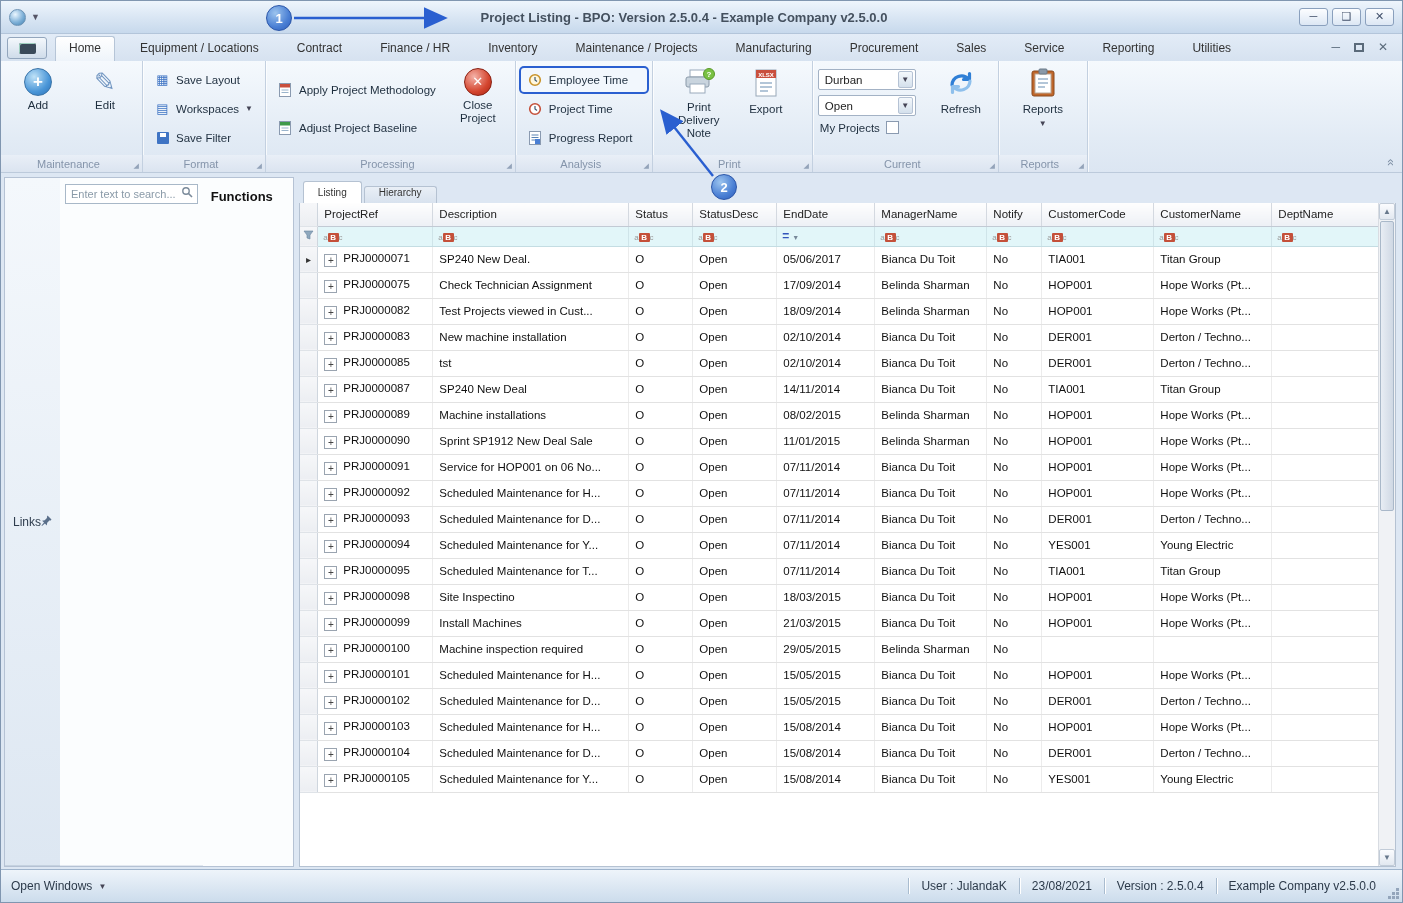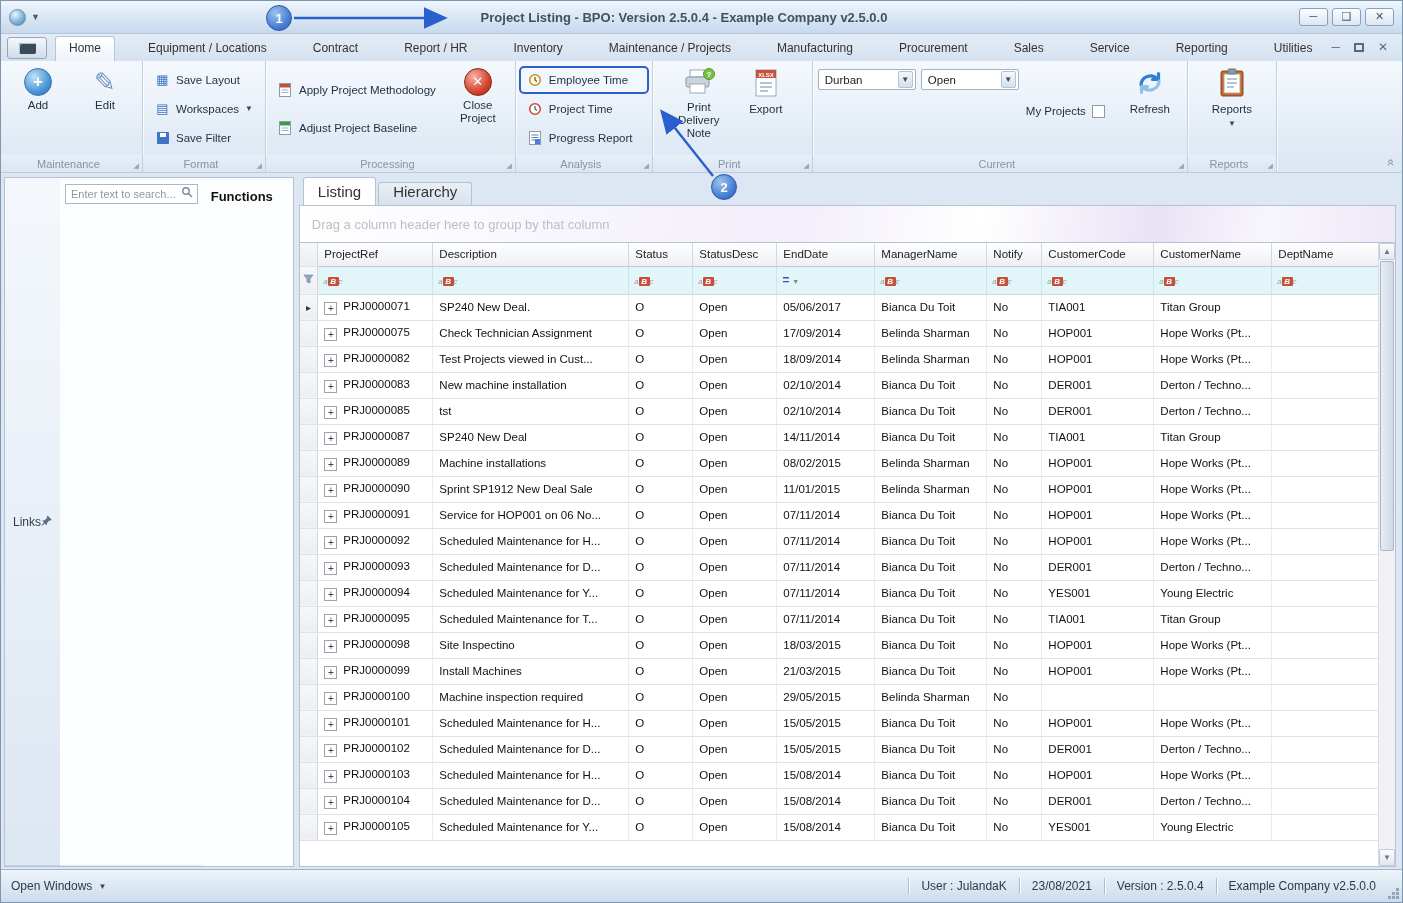--- a/index.html
+++ b/index.html
@@ -13,21 +13,21 @@
   .orb { width: 17px; height: 17px; border-radius: 50%; background: radial-gradient(circle at 35% 30%, #eaf6ff, #7fb1d8 55%, #3f7fae); border: 1px solid #6d93b5; }
   .qat-caret { font-size: 9px; color: #556; }
   .tb-title { flex: 1; text-align: center; font-weight: bold; font-size: 13px; color: #44505e; white-space: nowrap; }
   .winbtns { display: flex; gap: 4px; width: 105px; justify-content: flex-end; }
   .winbtn { width: 29px; height: 18px; border: 1px solid #8aa0bd; border-radius: 3px; background: linear-gradient(#fcfdff, #dce7f4); font-size: 11px; line-height: 15px; text-align: center; color: #42506a; cursor: default; }
 
   
   .tabrow { flex: 0 0 27px; display: flex; align-items: flex-end; padding: 0 6px; background: linear-gradient(#e3ecf7, #d6e2f0); }
   .appbtn { width: 40px; height: 22px; margin: 0 8px 2px 0; border: 1px solid #93a6bd; border-radius: 3px; background: linear-gradient(#f4f8fc, #cfdcea); display: flex; align-items: center; justify-content: center; }
   .appbtn .scr { width: 17px; height: 11px; background: #3a4a5a; border-radius: 2px; box-shadow: inset 1px 1px 0 #9fcfc0; }
-  .rtabs { display: flex; gap: 20px; }
+  .rtabs { display: flex; gap: 12px; }
   .rtab { padding: 5px 13px 6px; font-size: 12px; color: #333; white-space: nowrap; }
   .rtab.active { background: linear-gradient(#ffffff, #eef4fa); border: 1px solid #b6c5d7; border-bottom: none; border-radius: 3px 3px 0 0; padding-top: 4px; }
   .mdi { margin-left: auto; display: flex; gap: 14px; align-items: center; padding: 0 8px 7px 0; color: #5a6a7a; font-size: 12px; }
   .mdibox { display: inline-block; width: 10px; height: 9px; border: 2px solid #5a6a7a; }
 
   
   .ribbon { flex: 0 0 112px; position: relative; display: flex; background: linear-gradient(#f5f9fd, #e2ebf5 70%, #dce6f2); border-bottom: 1px solid #bccadb; }
   .rgroup { display: flex; flex-direction: column; border-right: 1px solid #c3d0e0; box-shadow: 1px 0 0 rgba(255,255,255,.75); }
   .rg-body { flex: 1; display: flex; padding: 4px 5px 2px; gap: 3px; align-items: stretch; }
   .rg-label { height: 17px; font-size: 11px; color: #8494aa; display: flex; align-items: center; justify-content: center; background: linear-gradient(#e9eff7, #dbe4f0); position: relative; padding: 0 14px 0 8px; }
@@ -46,49 +46,49 @@
   .mi { width: 15px; height: 15px; display: inline-flex; align-items: center; justify-content: center; flex: none; }
   .mi-grid::before { content: "▦"; color: #3f74c4; font-size: 13px; }
   .mi-ws::before { content: "▤"; color: #3f74c4; font-size: 13px; }
   .mi-floppy { width: 12px; height: 12px; background: #3f74c4; border-radius: 1px; position: relative; }
   .mi-floppy::after { content: ""; position: absolute; top: 1px; left: 3px; right: 3px; height: 4px; background: #fff; }
 
   .dd { width: 98px; height: 21px; border: 1px solid #a3b2c5; background: #fff; display: flex; align-items: center; justify-content: space-between; padding: 0 2px 0 6px; font-size: 11.5px; border-radius: 2px; }
   .ddbtn { width: 15px; height: 17px; background: linear-gradient(#f4f8fc, #d4e0ec); border: 1px solid #b5c2d4; border-radius: 2px; font-size: 8px; color: #445; display: flex; align-items: center; justify-content: center; }
   .chkrow { display: flex; align-items: center; gap: 6px; font-size: 11.5px; color: #1e2e3e; padding-left: 2px; }
   .chk { width: 13px; height: 13px; border: 1px solid #8a9ab0; background: #fff; }
-  .cur-fields { display: flex; flex-direction: row; gap: 5px; padding-top: 4px; }
+  .cur-fields { display: flex; flex-direction: column; gap: 5px; padding-top: 4px; }
   .collapse { position: absolute; right: 9px; bottom: 2px; color: #7a8ca2; font-size: 13px; transform: rotate(-90deg); }
 
   
   .main { flex: 1; display: flex; padding: 4px 6px 2px 3px; gap: 5px; min-height: 0; }
 
   .sidebar { flex: 0 0 200px; display: flex; flex-direction: row; background: #fbfdfe; border: 1px solid #b5c2d4; }
   .links-header { flex: 0 0 24px; display: flex; align-items: center; justify-content: space-between; padding: 0 8px; background: linear-gradient(#f4f8fc, #dde7f2); border-bottom: 1px solid #c5d2e0; font-size: 12px; color: #2f3d4e; }
   .searchrow { position: relative; padding: 6px 5px; border-bottom: 1px solid #e2e8f0; }
   .searchrow input { width: 100%; height: 20px; border: 1px solid #a8b8c8; padding: 0 20px 0 5px; font-size: 11px; color: #555; font-family: inherit; }
   .searchrow input::placeholder { color: #8a9aa8; }
   .mag { position: absolute; right: 10px; top: 8px; }
   .funcs-head { font-weight: bold; font-size: 13px; color: #111; padding: 11px 8px 12px; }
   .tiles { flex: 1; overflow: hidden; padding-left: 12px; }
   .tile { height: 64px; margin: 0 12px 21px 20px; border: 1px solid #777; color: #fff; font-size: 12px; padding: 7px 0 0 9px; text-shadow: 0 1px 2px rgba(0,0,0,.45); }
 
   .content { flex: 1; display: flex; flex-direction: column; min-width: 0; }
   .doctabs { flex: 0 0 26px; display: flex; align-items: flex-end; gap: 2px; padding-left: 4px; }
-  .doctab { padding: 0 14px 5px; font-size: 15px; color: #333; background: linear-gradient(#e9eff6, #d8e2ee); border: 1px solid #b5c2d2; border-bottom: none; border-radius: 3px 3px 0 0; }
+  .doctab { padding: 0 14px 5px; font-size: 10px; color: #333; background: linear-gradient(#e9eff6, #d8e2ee); border: 1px solid #b5c2d2; border-bottom: none; border-radius: 3px 3px 0 0; }
   .doctab.active { background: #fff; padding-top: 5px; }
   .groupbar { flex: 0 0 38px; border: 1px solid #b5c2d2; display: flex; align-items: center; padding: 0 12px; font-size: 13px; color: #b9bfc9;
       background: linear-gradient(100deg, #ffffff 0%, #f2eefa 45%, #ffffff 62%, #e9e2f5 78%, #f8f6fc 88%, #eee8f7 100%); }
   .gridwrap { flex: 1; position: relative; border: 1px solid #b5c2d2; border-top: none; background: #fff; overflow: hidden; }
   table { border-collapse: collapse; table-layout: fixed; width: calc(100% - 17px); }
   th, td { overflow: hidden; white-space: nowrap; }
   .hrow { height: 23px; }
   .gh { background: linear-gradient(#fefefe, #edf0f5); border-right: 1px solid #d4d9e0; border-bottom: 1px solid #c2cad4; font-weight: normal; text-align: left; padding: 0 6px; font-size: 11.5px; color: #222; }
   .ri { background: linear-gradient(#f6f7f9, #eceef2); border-right: 1px solid #cfd6de; border-bottom: 1px solid #dfe3e8; text-align: center; }
-  .frow { height: 28px; font-style: italic; }
+  .frow { height: 20px; }
   .fc { background: #e2f6f9; border-right: 1px solid #cfe4e9; border-bottom: 1px solid #c4dde3; padding: 0 5px; }
   .abc { font-size: 8px; color: #999; letter-spacing: 0.5px; }
   .abc b { background: #c4503a; color: #fff; padding: 0 2px; border-radius: 1px; font-size: 8px; }
   .eqf { color: #3355bb; font-weight: bold; font-size: 12px; margin-right: 3px; }
   .fcaret { font-size: 7px; color: #789; }
   .drow { height: 26px; }
   .dc { border-right: 1px solid #ececec; border-bottom: 1px solid #e2e2e2; padding: 0 6px; font-size: 11.5px; color: #101010; }
   .exp { display: inline-block; width: 13px; height: 13px; border: 1px solid #9aa4b0; background: #fff; font-size: 10px; line-height: 11px; text-align: center; color: #444; margin-right: 6px; vertical-align: -2px; }
   .curs { font-size: 10px; color: #333; }
 
@@ -127,21 +127,21 @@
   </div>
 
   <div class="tabrow">
     <div class="appbtn">
         <span class="scr"></span>
       </div>
     <div class="rtabs">
         <div class="rtab active">Home</div>
         <div class="rtab">Equipment / Locations</div>
         <div class="rtab">Contract</div>
-        <div class="rtab">Report / HR</div>
+        <div class="rtab">Finance / HR</div>
         <div class="rtab">Inventory</div>
         <div class="rtab">Maintenance / Projects</div>
         <div class="rtab">Manufacturing</div>
         <div class="rtab">Procurement</div>
         <div class="rtab">Sales</div>
         <div class="rtab">Service</div>
         <div class="rtab">Reporting</div>
         <div class="rtab">Utilities</div>
       </div>
     <div class="mdi">
@@ -379,23 +379,20 @@
           <div class="tile" style="background: linear-gradient(150deg, rgb(51, 51, 51) 0%, rgb(158, 158, 158) 72%, rgb(51, 51, 51) 130%);"><span>Assignment History</span></div>
           <div class="tile" style="background: linear-gradient(150deg, rgb(5, 69, 69) 0%, rgb(18, 181, 181) 72%, rgb(5, 69, 69) 130%);"><span>Progress Chart</span></div>
         </div>
     </div>
 
     <div class="content">
       <div class="doctabs">
           <div class="doctab active">Listing</div>
           <div class="doctab">Hierarchy</div>
         </div>
-      <div class="groupbar">
-        <span>Drag a column header here to group by that column</span>
-      </div>
       <div class="gridwrap">
         <table>
             <colgroup>
               <col style="width:18px">
               <col style="width:115px">
               <col style="width:196px">
               <col style="width:64px">
               <col style="width:84px">
               <col style="width:98px">
               <col style="width:112px">

